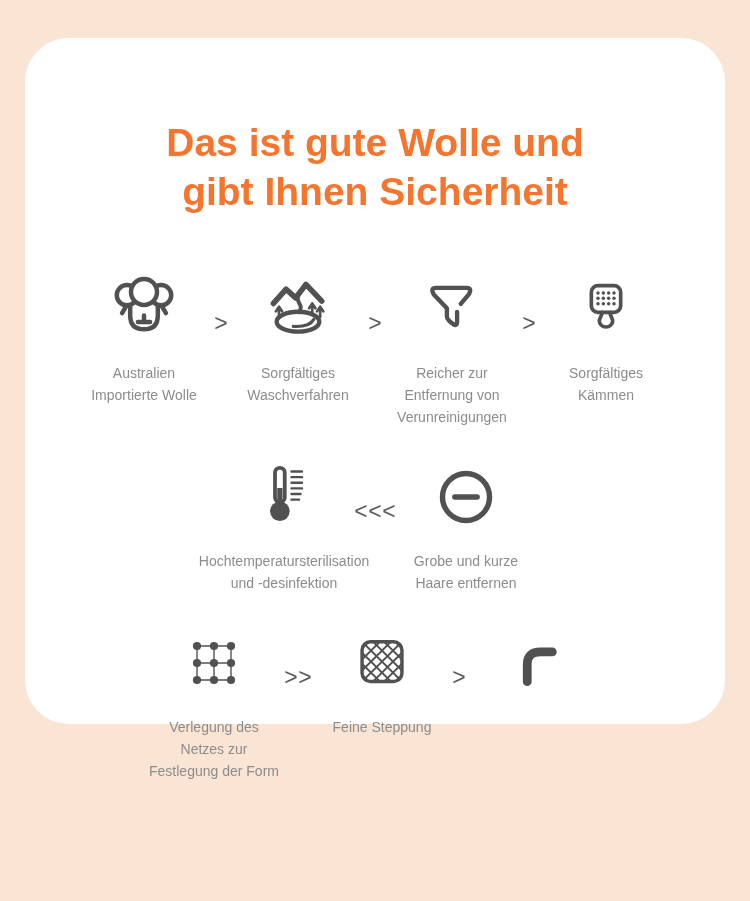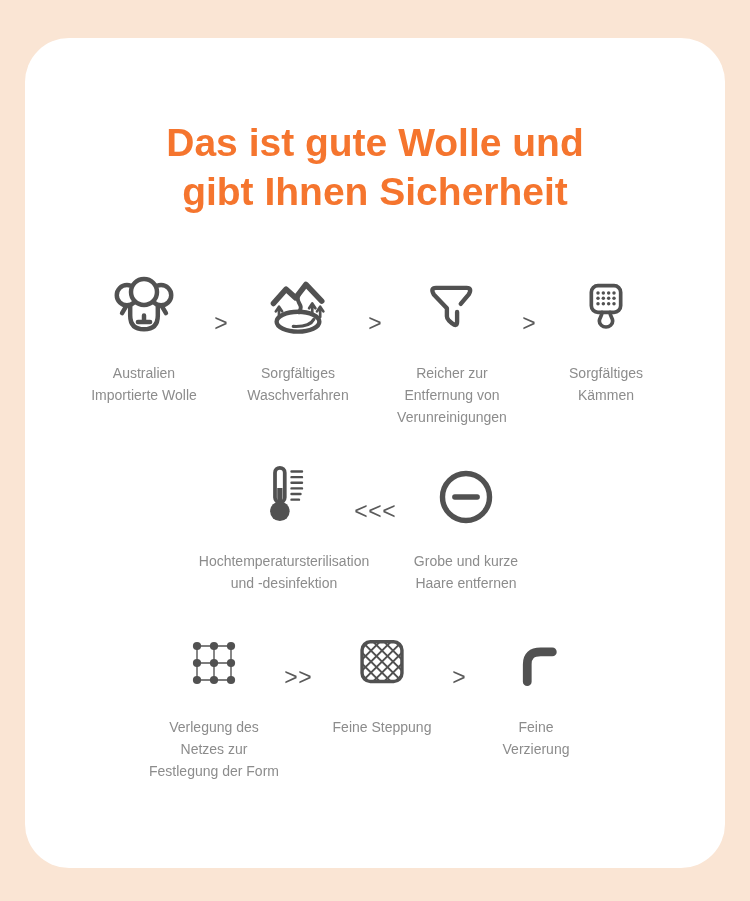--- a/index.html
+++ b/index.html
@@ -9,21 +9,21 @@
     background: #fae5d4;
     font-family: "Liberation Sans", "DejaVu Sans", sans-serif;
     position: relative;
     overflow: hidden;
   }
   .card {
     position: absolute;
     left: 25px;
     top: 38px;
     width: 700px;
-    height: 830px;
+    height: 686px;
     background: #ffffff;
     border-radius: 44px;
   }
   .title {
     padding-top: 80px;
     text-align: center;
     font-size: 39px;
     line-height: 49px;
     font-weight: 700;
     color: #f5752e;
@@ -237,19 +237,17 @@
         </div>
         <div class="label">Feine Steppung</div>
       </div>
       <div class="arrow">&gt;</div>
       <div class="item">
         <div class="icon-box">
           <svg width="56" height="58" viewBox="0 0 96 96">
             <path class="stroke" stroke-width="15" d="M33 80 V50 Q33 29 56 29 H76"></path>
           </svg>
         </div>
-        <div class="label">Feine
-Verzierung</div>
       </div>
     </div>
 
   </div>
 </div>
 
 </body></html>

